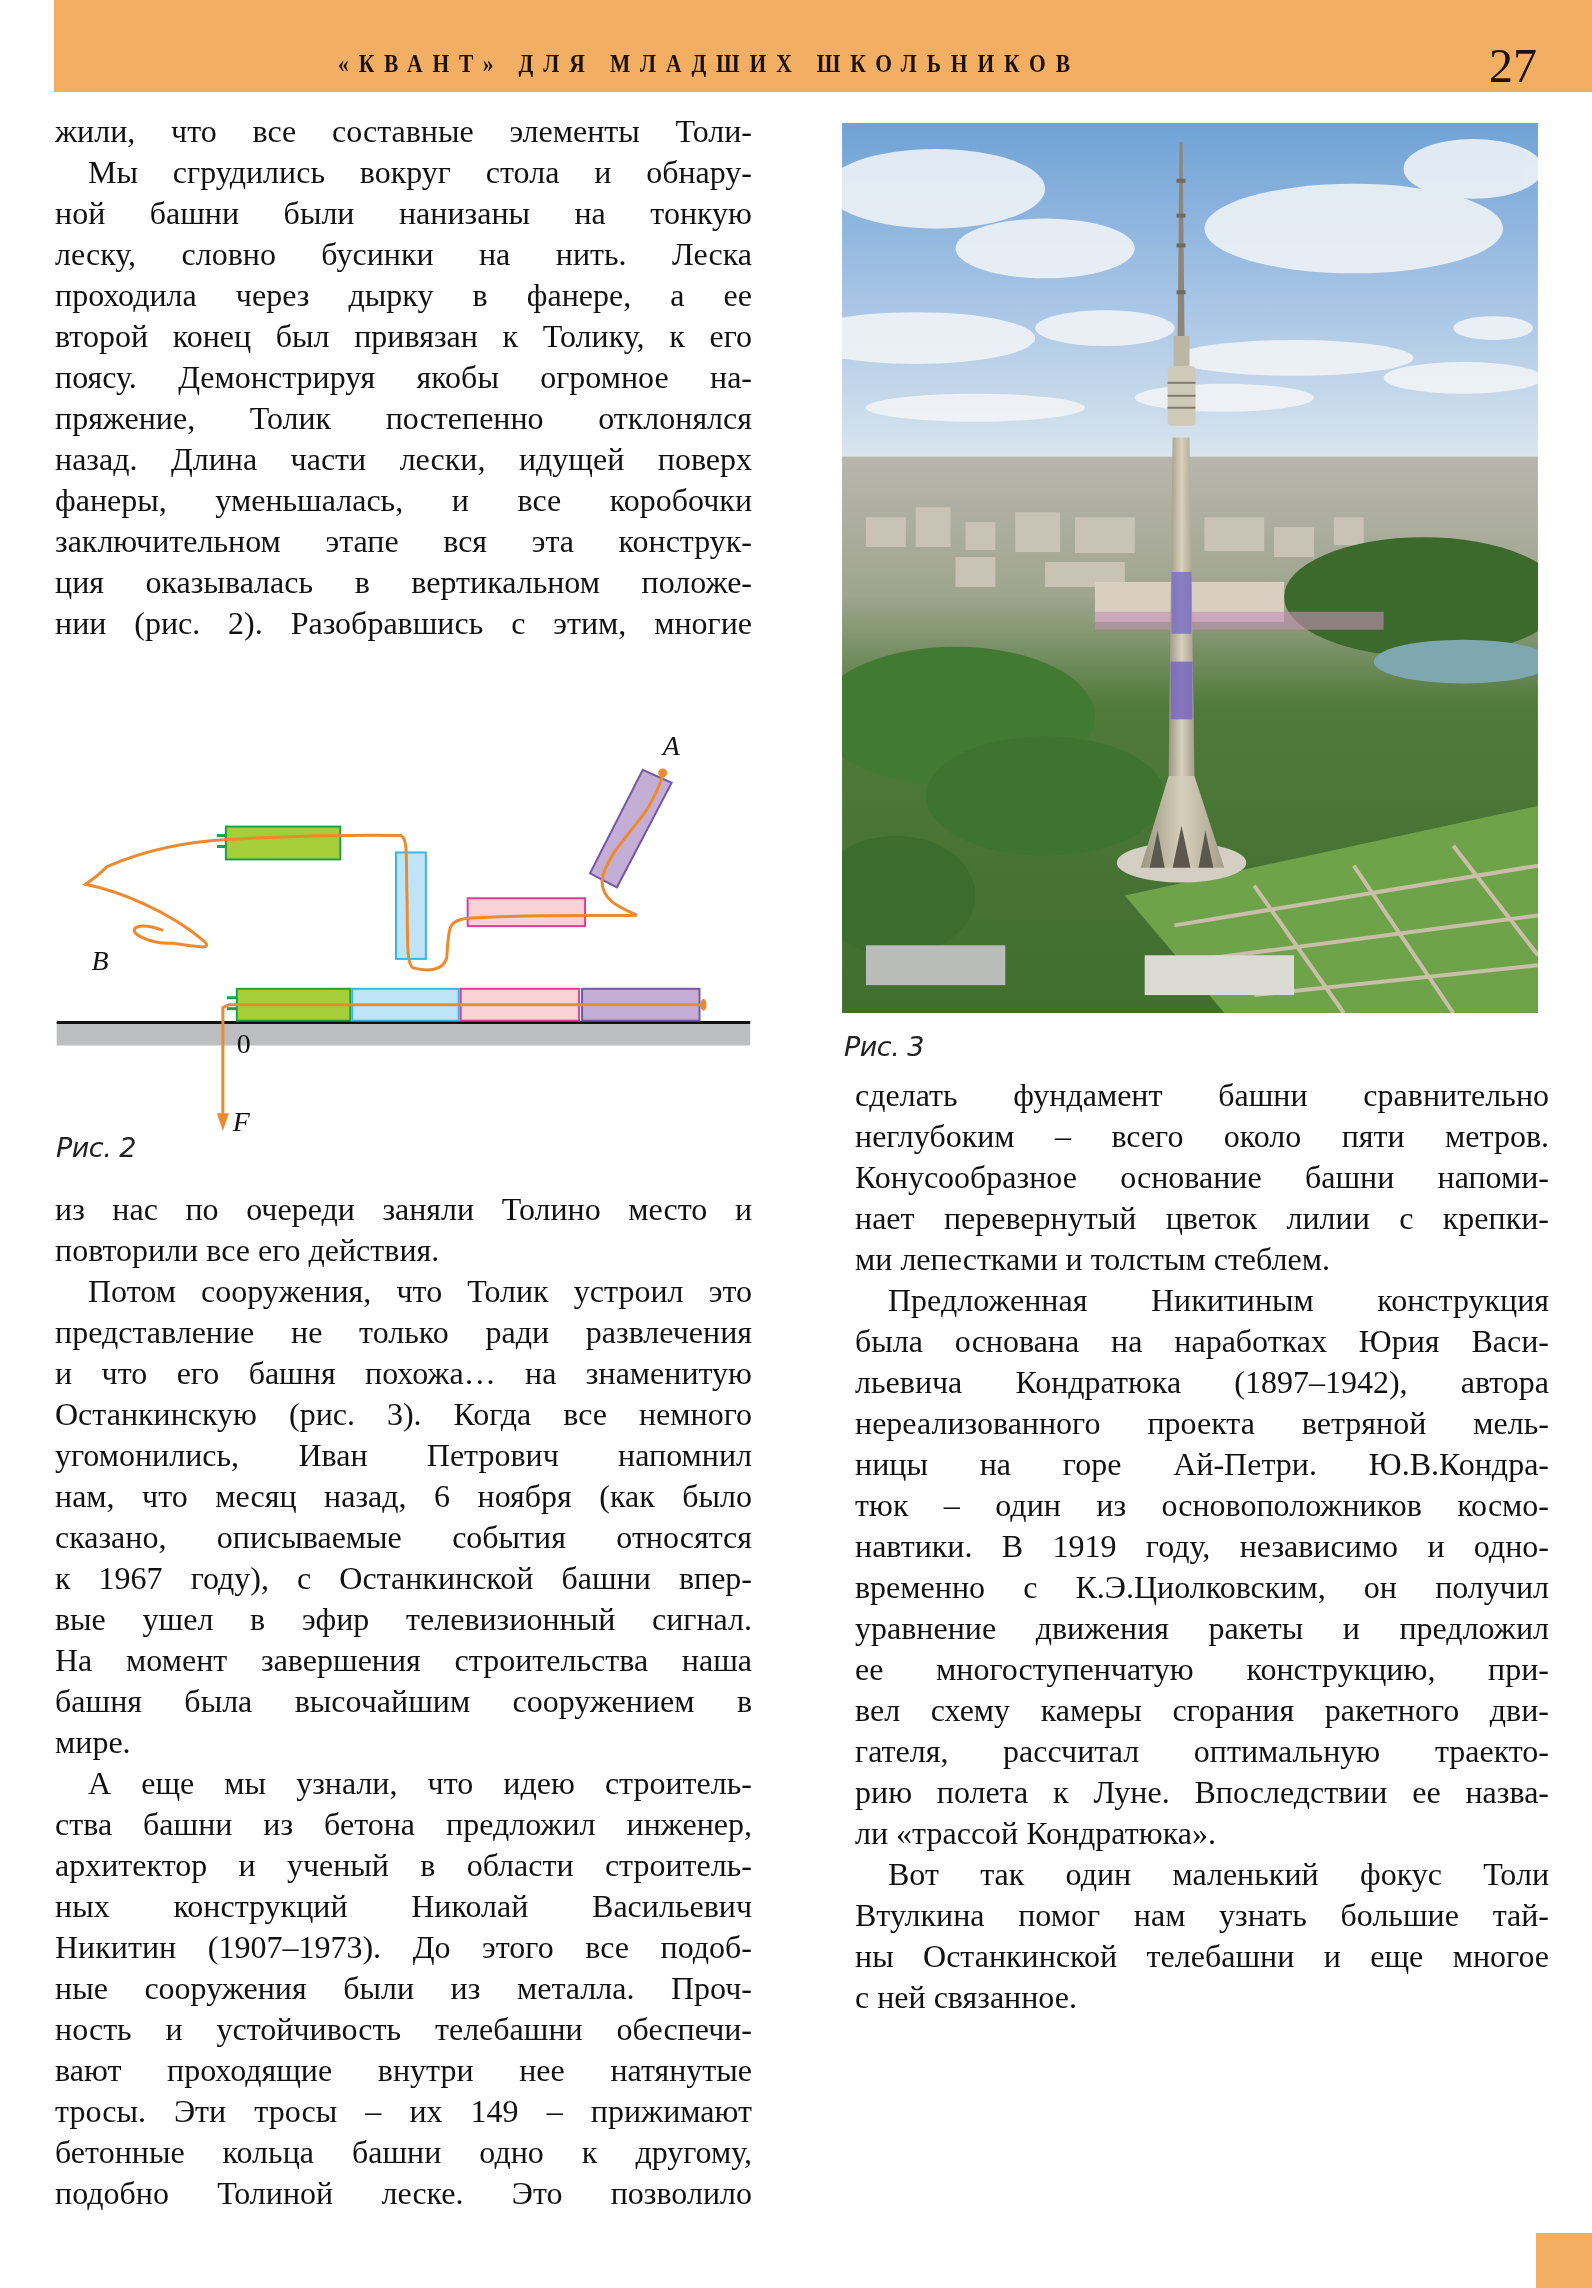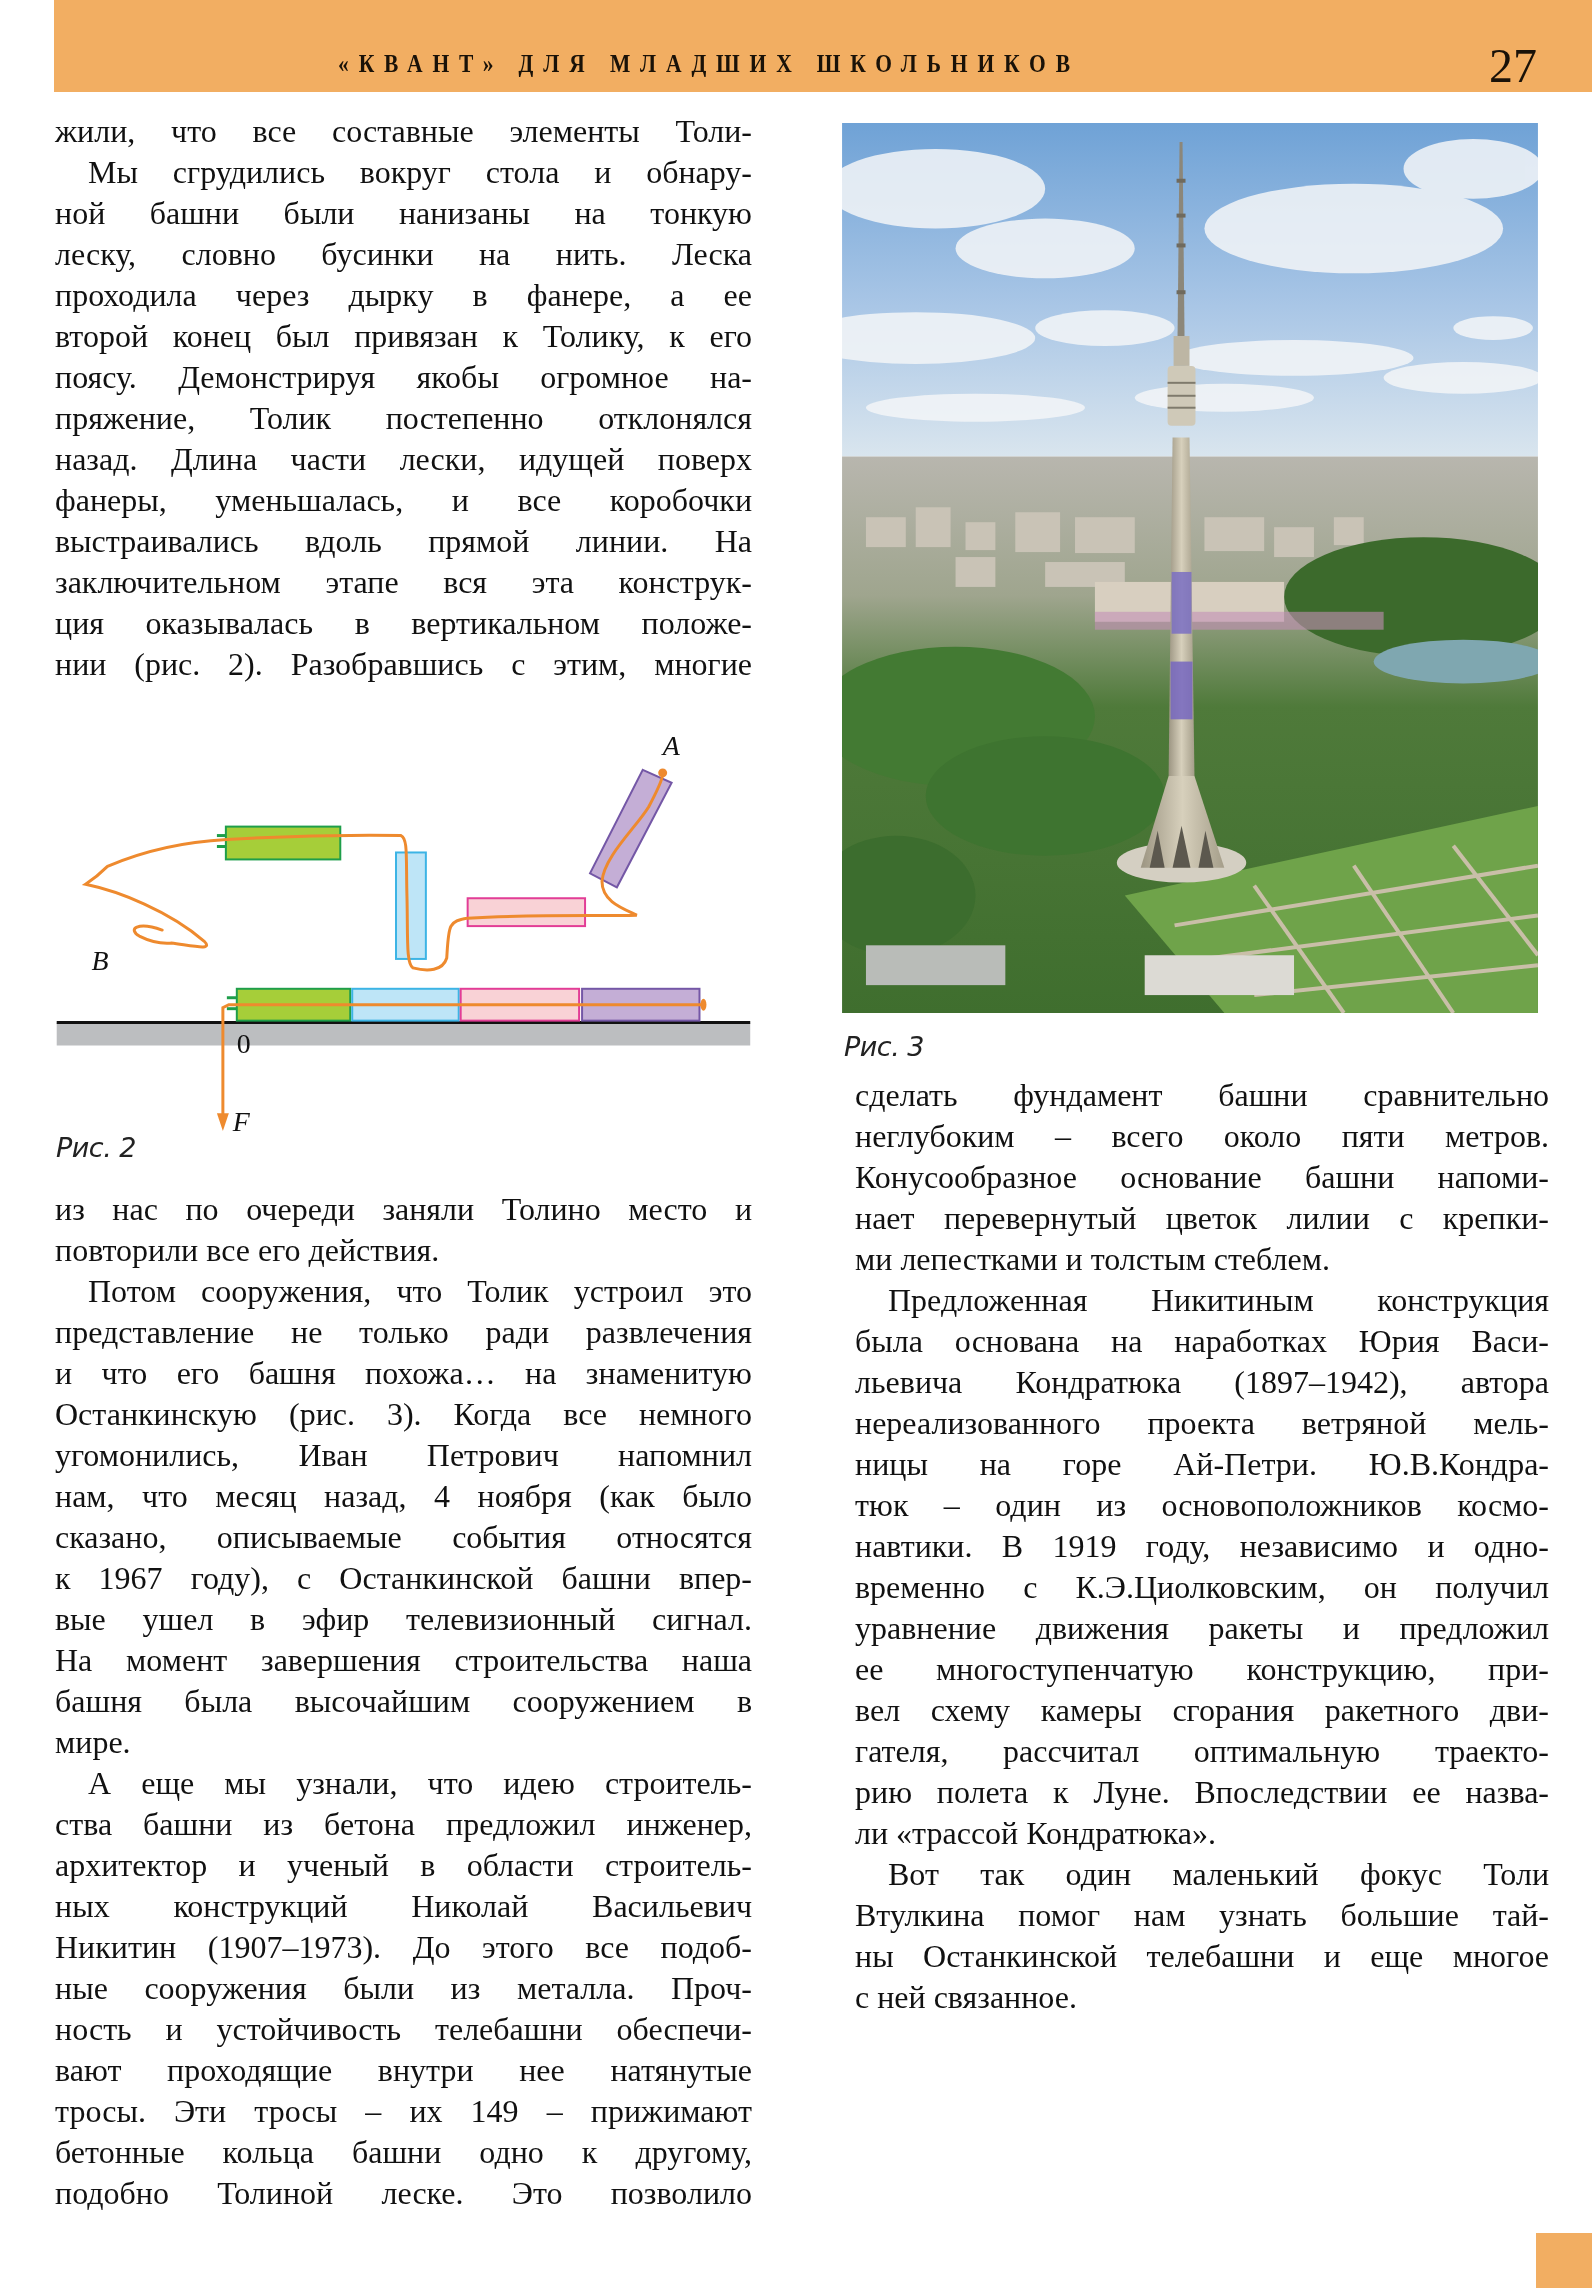--- a/index.html
+++ b/index.html
@@ -39,21 +39,20 @@
   <span class="ln">жили, что все составные элементы Толи-</span>
   <span class="ln ind">Мы сгрудились вокруг стола и обнару-</span>
   <span class="ln">ной башни были нанизаны на тонкую</span>
   <span class="ln">леску, словно бусинки на нить. Леска</span>
   <span class="ln">проходила через дырку в фанере, а ее</span>
   <span class="ln">второй конец был привязан к Толику, к его</span>
   <span class="ln">поясу. Демонстрируя якобы огромное на-</span>
   <span class="ln">пряжение, Толик постепенно отклонялся</span>
   <span class="ln">назад. Длина части лески, идущей поверх</span>
   <span class="ln">фанеры, уменьшалась, и все коробочки</span>
-  <span class="ln">выстраивались вдоль прямой линии. На</span>
   <span class="ln">заключительном этапе вся эта конструк-</span>
   <span class="ln">ция оказывалась в вертикальном положе-</span>
   <span class="ln">нии (рис. 2). Разобравшись с этим, многие</span>
 </div>
 
 <div class="figure2">
   <svg width="796" height="498" viewBox="0 700 800 500" xmlns="http://www.w3.org/2000/svg">
 
     <rect x="57" y="1027" width="697" height="23" fill="#BCBEC0"></rect>
     <line x1="57" y1="1027" x2="754" y2="1027" stroke="#111" stroke-width="3"></line>
@@ -95,21 +94,21 @@
 <div class="caption" style="left:56px; top:1132px;">Рис. 2</div>
 
 <div class="col col-left" style="top:1189px;">
   <span class="ln">из нас по очереди заняли Толино место и</span>
   <span class="ln last">повторили все его действия.</span>
   <span class="ln ind">Потом сооружения, что Толик устроил это</span>
   <span class="ln">представление не только ради развлечения</span>
   <span class="ln">и что его башня похожа… на знаменитую</span>
   <span class="ln">Останкинскую (рис. 3). Когда все немного</span>
   <span class="ln">угомонились, Иван Петрович напомнил</span>
-  <span class="ln">нам, что месяц назад, 4 ноября (как было</span>
+  <span class="ln">нам, что месяц назад, 6 ноября (как было</span>
   <span class="ln">сказано, описываемые события относятся</span>
   <span class="ln">к 1967 году), с Останкинской башни впер-</span>
   <span class="ln">вые ушел в эфир телевизионный сигнал.</span>
   <span class="ln">На момент завершения строительства наша</span>
   <span class="ln">башня была высочайшим сооружением в</span>
   <span class="ln last">мире.</span>
   <span class="ln ind">А еще мы узнали, что идею строитель-</span>
   <span class="ln">ства башни из бетона предложил инженер,</span>
   <span class="ln">архитектор и ученый в области строитель-</span>
   <span class="ln">ных конструкций Николай Васильевич</span>

